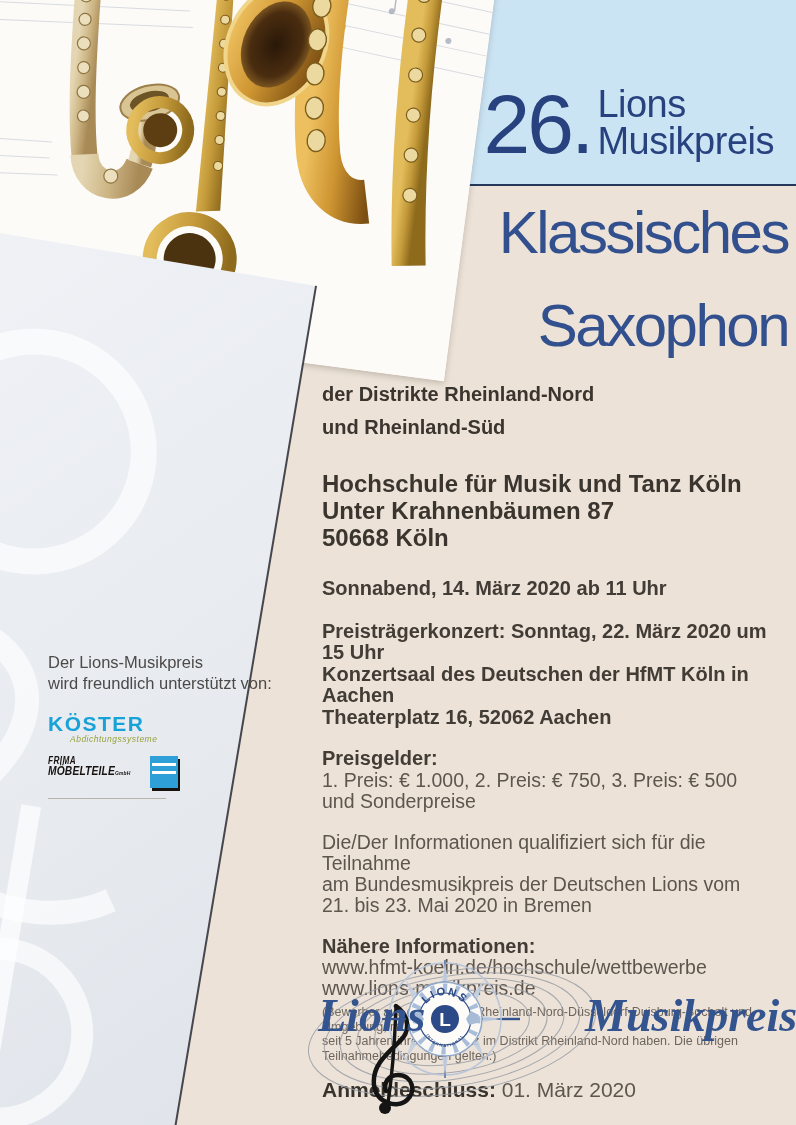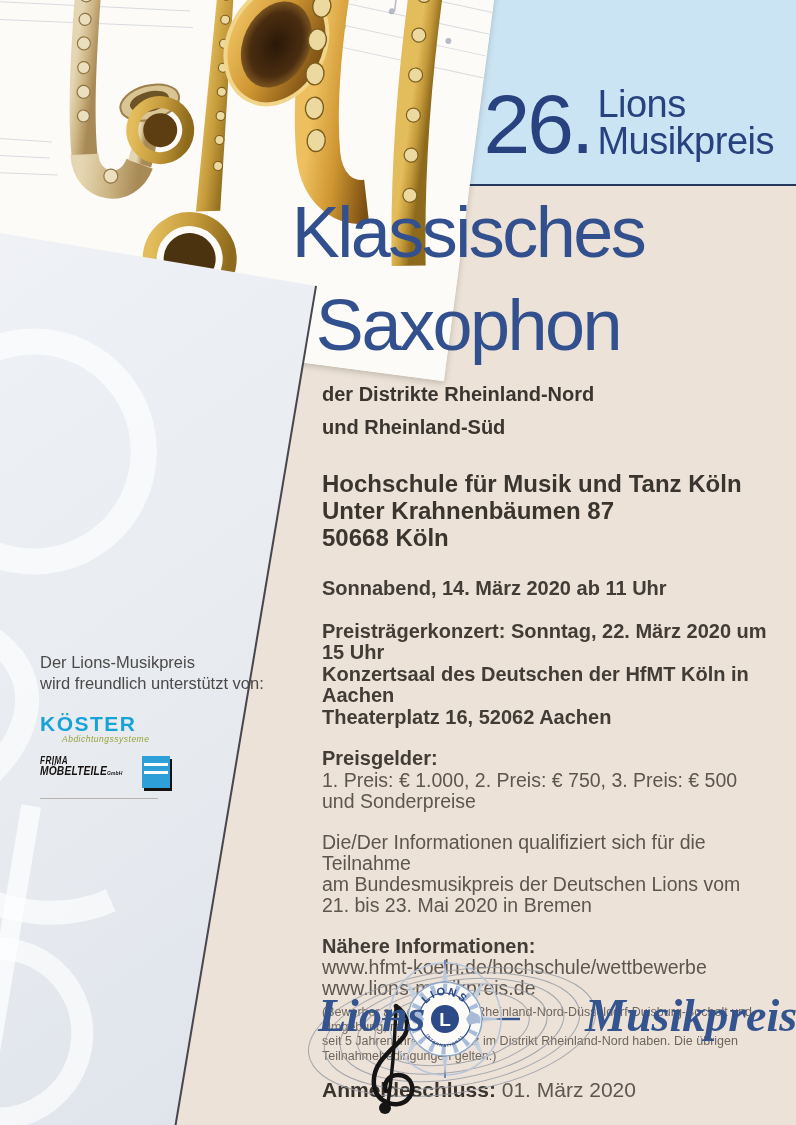--- a/index.html
+++ b/index.html
@@ -27,37 +27,37 @@
   }
   
   .gray-sheet{
     position:absolute;left:-85px;top:286px;width:400px;height:1200px;
     transform:rotate(9.5deg);transform-origin:top right;
     background:linear-gradient(135deg,#f0f2f6 0%,#e6eaef 55%,#dbe0e7 100%);
     border-right:2px solid #45464e;z-index:4;overflow:hidden;
   }
   
   .main-title{
-    position:absolute;right:8px;top:186px;width:640px;text-align:center;z-index:5;
-    color:#32508e;font-size:72px;line-height:93px;letter-spacing:-2.5px;font-weight:400;
+    position:absolute;right:8px;top:186px;width:640px;text-align:right;z-index:5;
+    color:#32508e;font-size:60px;line-height:93px;letter-spacing:-2.5px;font-weight:400;
   }
   
   .content{position:absolute;left:322px;top:378px;width:462px;z-index:5;color:#56504a;}
   .sec{margin:0;}
   .subtitle{font-size:20px;line-height:33px;font-weight:bold;color:#3a352f;margin-bottom:26px;}
   .venue{font-size:24px;line-height:27px;font-weight:bold;color:#3a352f;margin-bottom:27px;}
   .b20{font-size:20px;line-height:21.5px;font-weight:bold;color:#423c36;}
   .r20{font-size:19.5px;line-height:21px;font-weight:400;color:#5d564f;}
   .gap-lg{margin-top:21px;}
   .gap-md{margin-top:20px;}
   .fine{font-size:12.5px;line-height:14.5px;color:#6e665e;margin-top:6px;}
   .deadline{margin-top:15px;font-size:21px;color:#5d564f;}
   .deadline b{color:#38332d;}
   
-  .sidebar{position:absolute;left:40px;top:652px;z-index:6;color:#4c4a48;}
+  .sidebar{position:absolute;left:48px;top:652px;z-index:6;color:#4c4a48;}
   .sidebar .support-line{font-size:16.5px;line-height:21px;}
   .koester{margin-top:20px;}
   .koester-name{color:#17a3d7;font-weight:bold;font-size:21px;letter-spacing:1.5px;line-height:20px;}
   .koester-tag{color:#97a23c;font-style:italic;font-size:8.5px;letter-spacing:.5px;margin-left:22px;}
   .frima{margin-top:12px;display:flex;align-items:flex-start;}
   .frima-text{color:#17120e;font-style:italic;font-weight:bold;transform:scaleX(.82);transform-origin:left top;}
   .frima-l1{font-size:10px;line-height:9px;letter-spacing:.5px;}
   .frima-l2{font-size:12.5px;line-height:13px;letter-spacing:.2px;}
   .frima-suffix{font-size:6px;font-style:italic;}
   .frima-icon{width:24px;height:28px;margin-left:2px;border:2px solid #2f9fd8;background:

